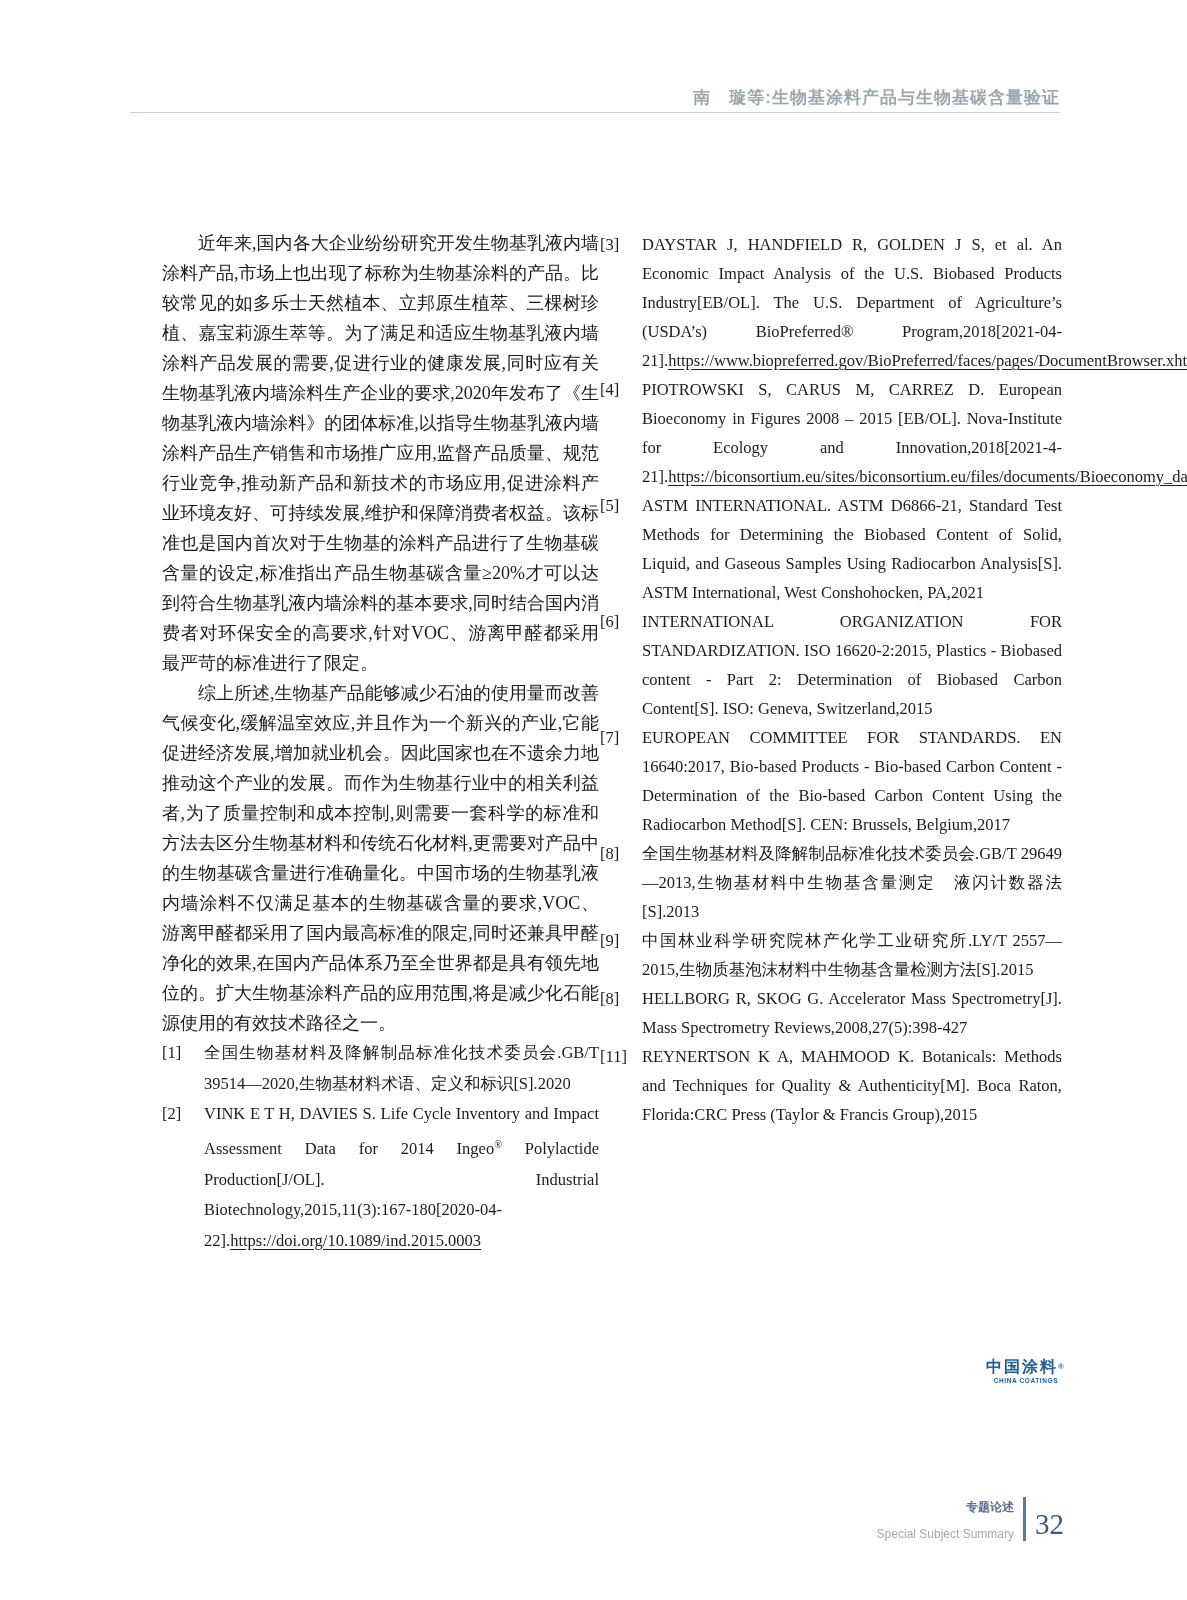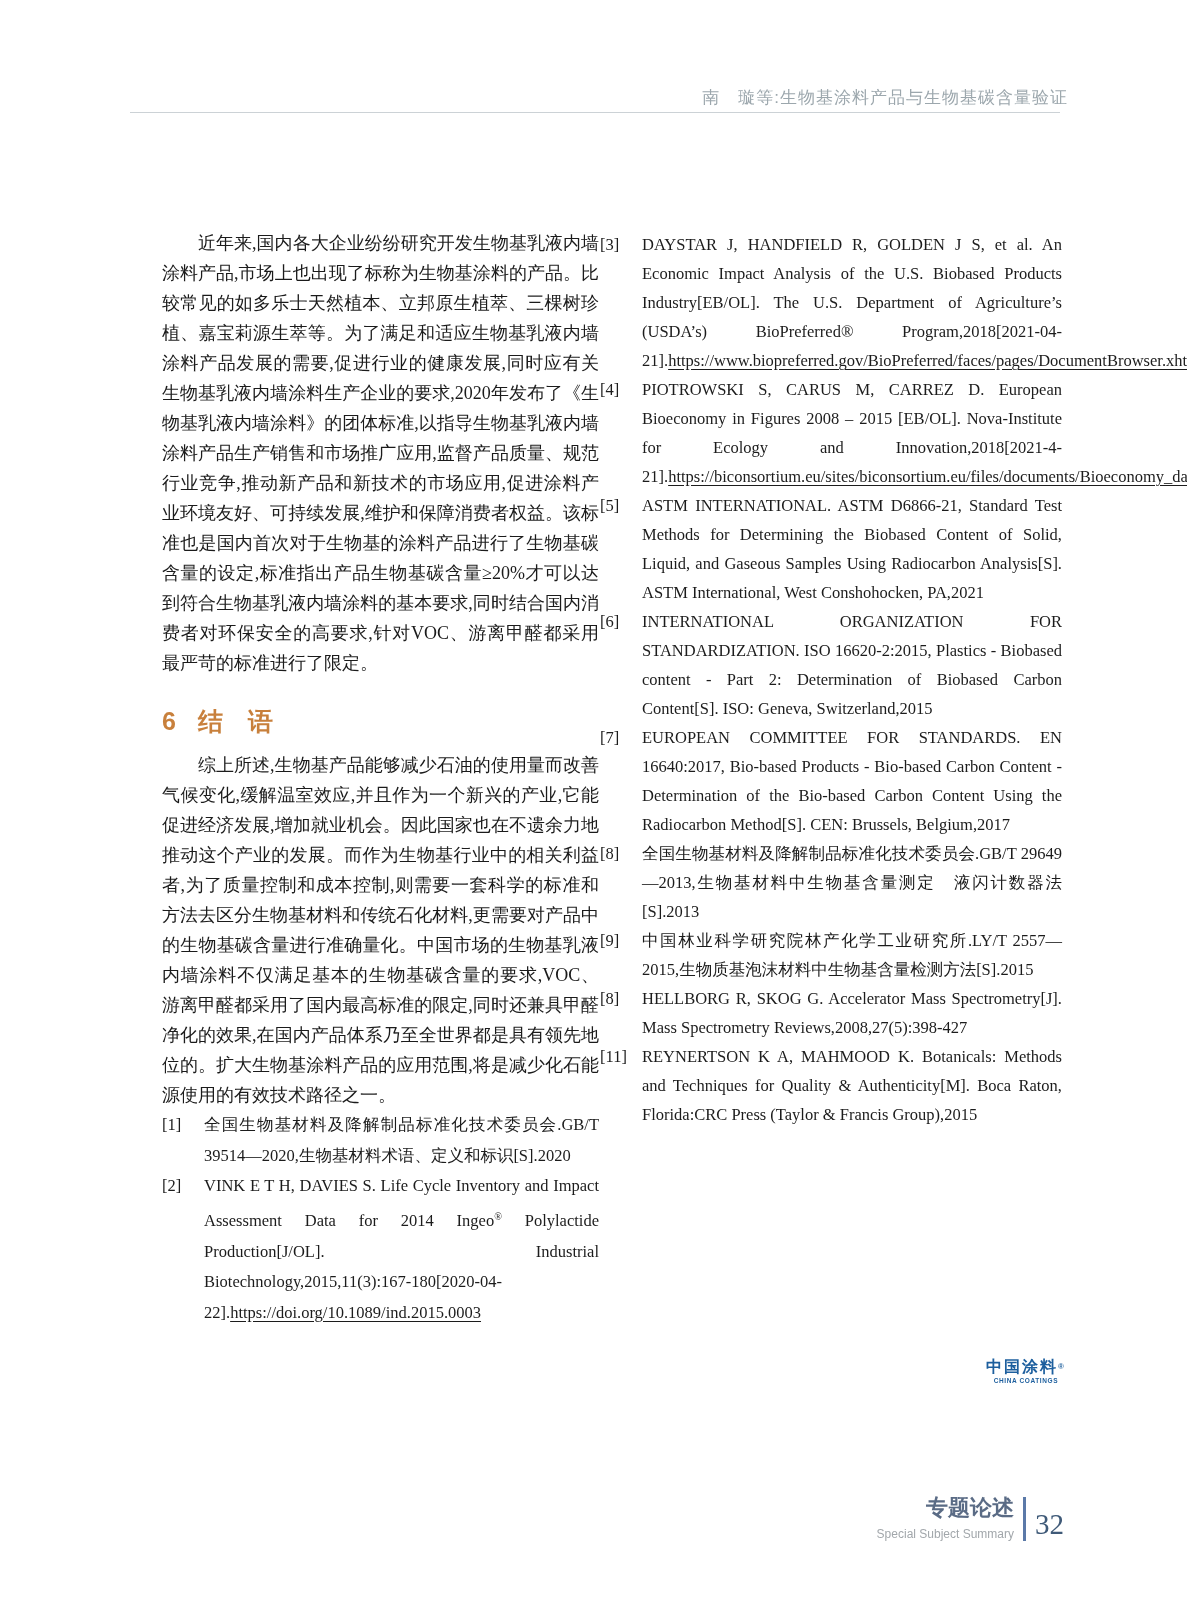--- a/index.html
+++ b/index.html
@@ -5,23 +5,24 @@
   html,body { margin:0; padding:0; }
   body {
     width:1187px; height:1600px; position:relative; background:#ffffff;
     font-family:"Liberation Serif", serif; color:#1c1c1c;
     -webkit-font-smoothing:antialiased;
   }
   .page { position:absolute; inset:0; overflow:hidden; background:#ffffff; }
 
   
   .running-head {
-    position:absolute; top:86px; left:138px; width:930px; text-align:right;
+    position:absolute; top:86px; left:130px; width:930px; text-align:right;
     font-family:"Liberation Sans", sans-serif; color:#9ca7ad; font-size:17px;
     letter-spacing:1px;
+    font-weight:bold;
   }
   .head-rule { position:absolute; top:112px; left:130px; width:930px; height:1px; background:#ccd2d6; }
 
   
   .col-left  { position:absolute; left:136px; top:228px; width:437px;margin-left:26px; }
   .col-right { position:absolute; left:600px; top:230px; width:462px; }
 
   .para {
     margin:0; font-size:18px; line-height:30px; text-align:justify;
     text-indent:2em; color:#1b1b1b;
@@ -51,39 +52,36 @@
     position:absolute; left:986px; top:1358px; text-align:center;
     font-family:"Liberation Sans", sans-serif; color:#1d5f9e;
   }
   .logo-cn { font-weight:bold; font-size:16px; letter-spacing:2px; line-height:18px; }
   .logo-reg { font-size:8px; vertical-align:top; }
   .logo-en { font-weight:bold; font-size:6.5px; letter-spacing:0.6px; margin-top:1px; }
 
   
   .footer { position:absolute; top:1492px; right:123px; display:flex; align-items:center; }
   .footer-textblock { text-align:right; margin-right:9px; }
-  .footer-cn { font-family:"Liberation Sans", sans-serif; font-weight:bold; color:#5a6b85; font-size:22px; line-height:21px; }
+  .footer-cn { font-family:"Liberation Sans", sans-serif; font-weight:bold; color:#5a6b85; font-size:12px; line-height:21px; }
   .footer-en { font-family:"Liberation Sans", sans-serif; color:#a2a7ab; font-size:12px; margin-top:9px; }
   .footer-bar { width:3px; height:44px; background:#5b79a8; margin-right:9px; }
   .footer-page { font-size:29px; color:#3f5a78; line-height:44px; padding-top:10px; }
 </style>
 </head>
 <body>
 
 <div class="page">
 
   <div class="running-head">南　璇等:生物基涂料产品与生物基碳含量验证</div>
   <div class="head-rule"></div>
 
   <div class="col-left">
     <p class="para">近年来,国内各大企业纷纷研究开发生物基乳液内墙涂料产品,市场上也出现了标称为生物基涂料的产品。比较常见的如多乐士天然植本、立邦原生植萃、三棵树珍植、嘉宝莉源生萃等。为了满足和适应生物基乳液内墙涂料产品发展的需要,促进行业的健康发展,同时应有关生物基乳液内墙涂料生产企业的要求,2020年发布了《生物基乳液内墙涂料》的团体标准,以指导生物基乳液内墙涂料产品生产销售和市场推广应用,监督产品质量、规范行业竞争,推动新产品和新技术的市场应用,促进涂料产业环境友好、可持续发展,维护和保障消费者权益。该标准也是国内首次对于生物基的涂料产品进行了生物基碳含量的设定,标准指出产品生物基碳含量≥20%才可以达到符合生物基乳液内墙涂料的基本要求,同时结合国内消费者对环保安全的高要求,针对VOC、游离甲醛都采用最严苛的标准进行了限定。</p>
 
-    <div class="section-heading">
-      <span class="num">6</span><span class="title">结　语</span>
-    </div>
 
     <p class="para">综上所述,生物基产品能够减少石油的使用量而改善气候变化,缓解温室效应,并且作为一个新兴的产业,它能促进经济发展,增加就业机会。因此国家也在不遗余力地推动这个产业的发展。而作为生物基行业中的相关利益者,为了质量控制和成本控制,则需要一套科学的标准和方法去区分生物基材料和传统石化材料,更需要对产品中的生物基碳含量进行准确量化。中国市场的生物基乳液内墙涂料不仅满足基本的生物基碳含量的要求,VOC、游离甲醛都采用了国内最高标准的限定,同时还兼具甲醛净化的效果,在国内产品体系乃至全世界都是具有领先地位的。扩大生物基涂料产品的应用范围,将是减少化石能源使用的有效技术路径之一。</p>
 
 
     <div class="ref-list">
         <div class="ref-item"><span class="ref-label">[1]</span><span class="ref-text"><span>全国生物基材料及降解制品标准化技术委员会.GB/T 39514—2020,生物基材料术语、定义和标识[S].2020</span></span></div>
         <div class="ref-item"><span class="ref-label">[2]</span><span class="ref-text"><span>VINK E T H, DAVIES S. Life Cycle Inventory and Impact Assessment Data for 2014 Ingeo</span><sup>®</sup><span> Polylactide Production[J/OL]. Industrial Biotechnology,2015,11(3):167-180[2020-04-22].</span><span class="u">https://doi.org/10.1089/ind.2015.0003</span></span></div>
       </div>
   </div>
 

